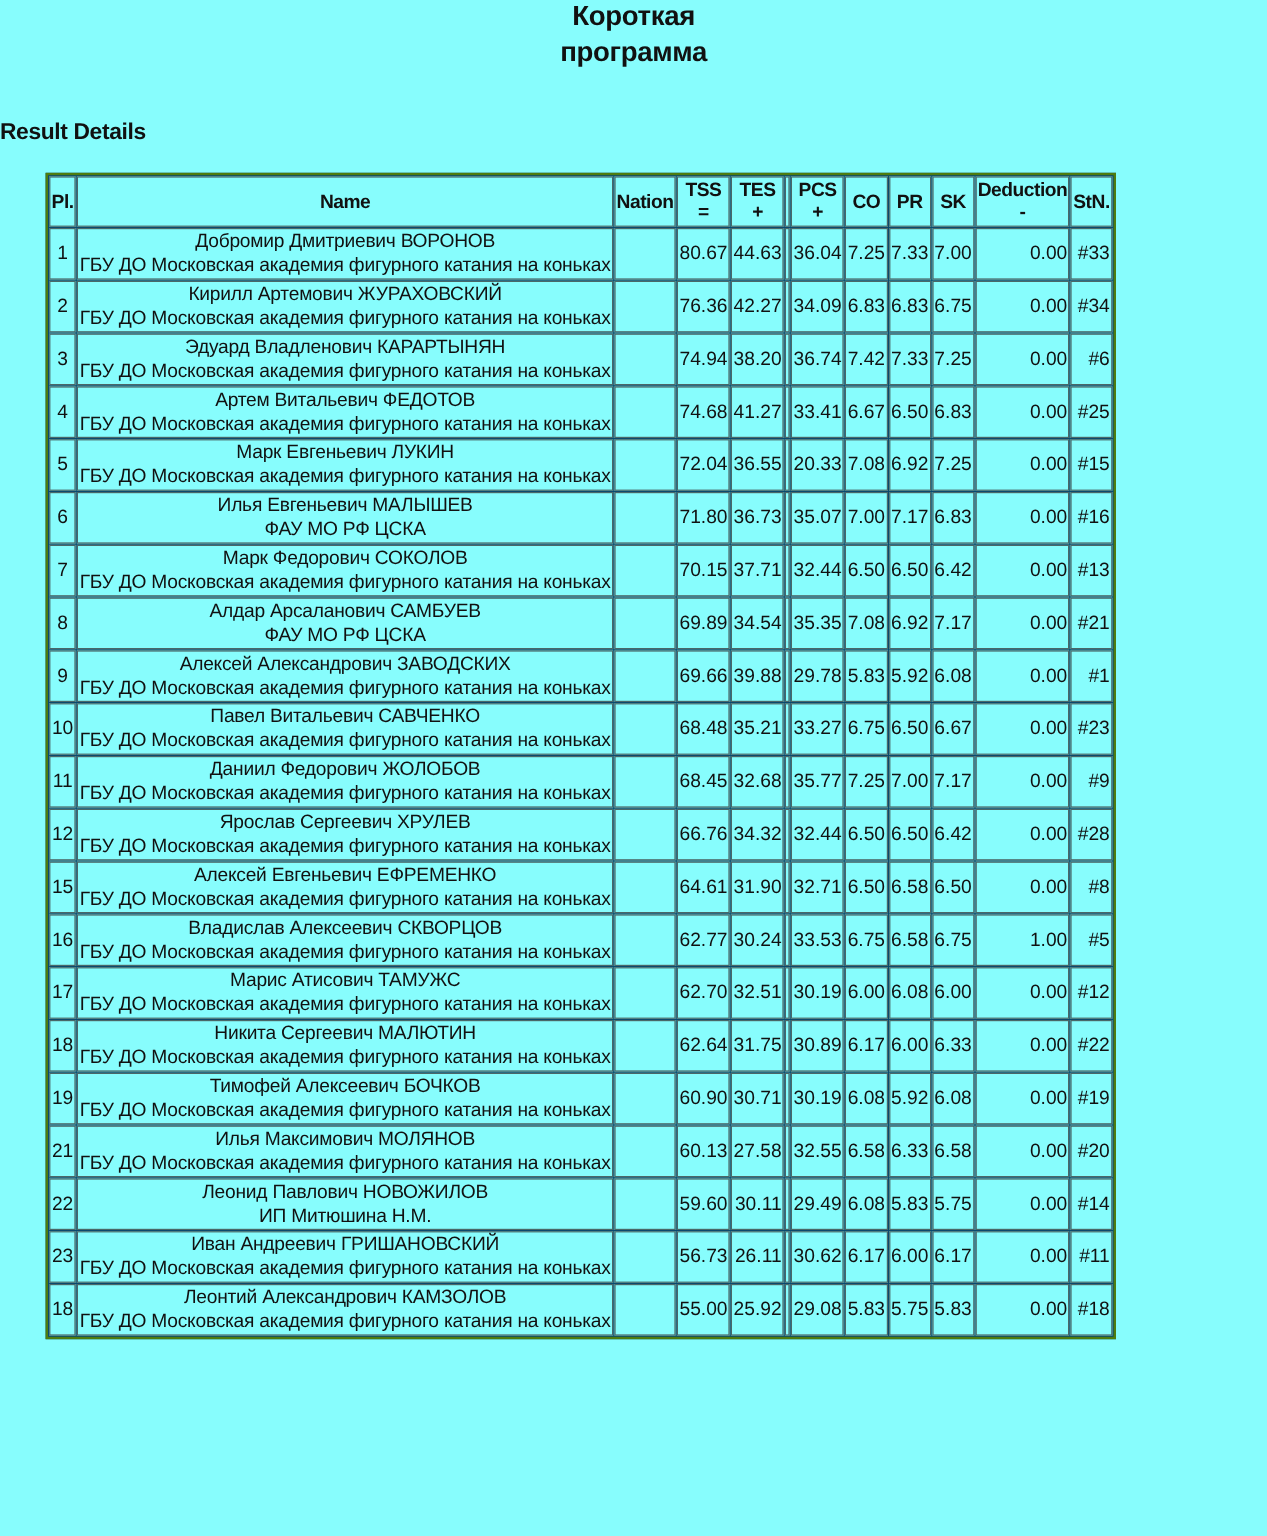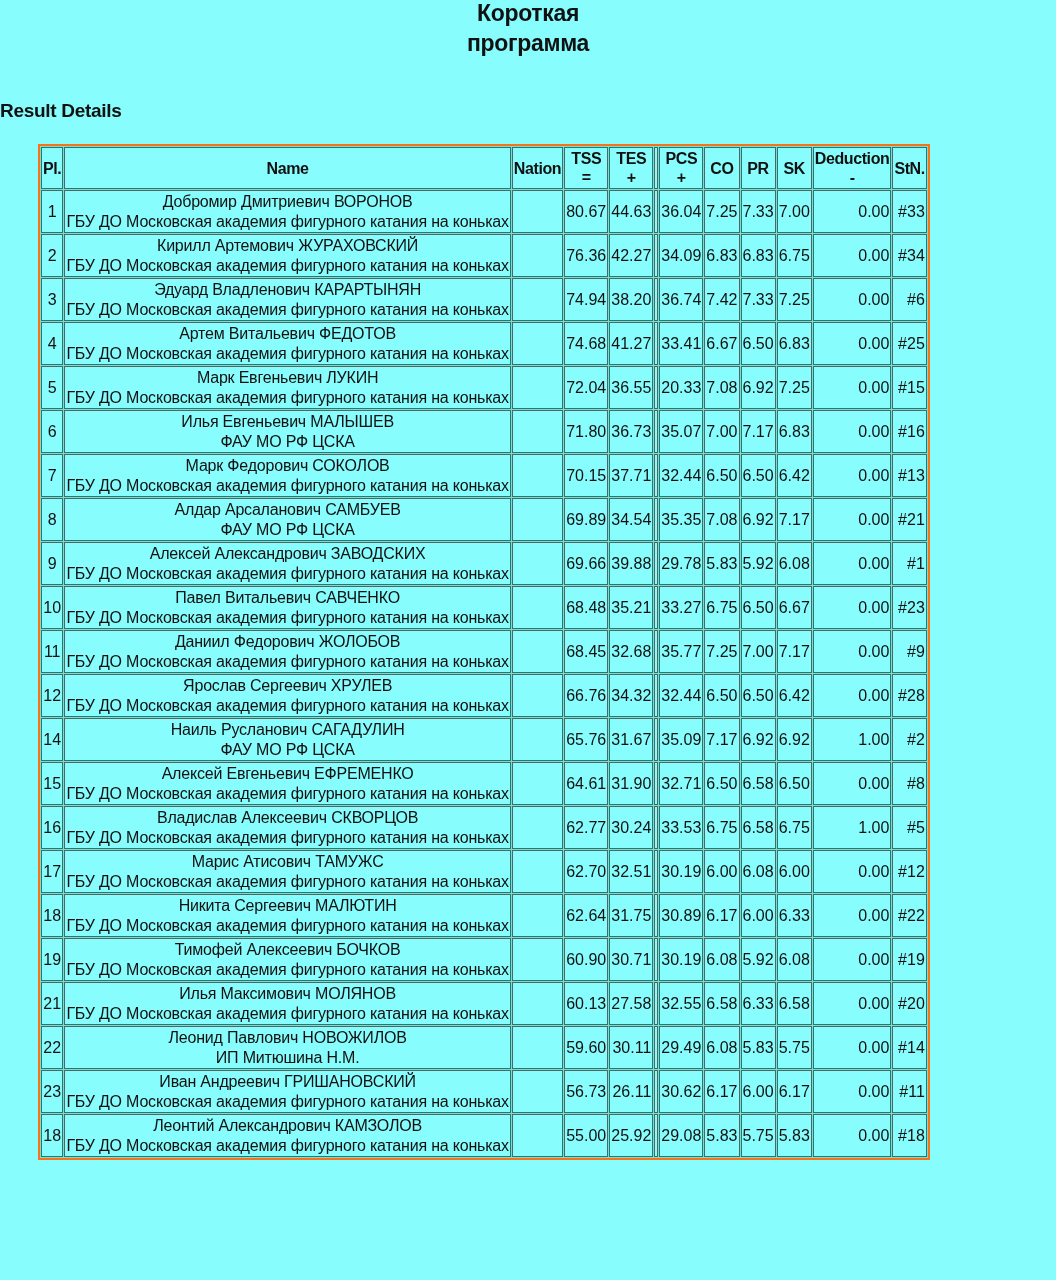--- a/index.html
+++ b/index.html
@@ -14,22 +14,22 @@
     line-height: 30px; margin-top: -2px; letter-spacing: -0.3px;
   }
   .subtitle {
     text-align: left; font-weight: bold; font-size: 19px;
     margin-top: 42px; letter-spacing: -0.3px;
   }
   table.results {
     position: absolute; left: 38px; top: 144px;
     width: 778px;
     border-collapse: separate; border-spacing: 1px;
-    border: 2px solid #f97316;
-    background: #5eead4;
+    border: 2px solid #4d7c0f;
+    background: #0c4a6e;
     font-size: 16px;
   }
   table.results th, table.results td {
     border: 1px solid #4a6868;
     padding: 0 1px;
     background: #87fdfd;
   }
   table.results th {
     font-weight: bold; font-size: 16px; height: 40px; line-height: 19px;
     letter-spacing: -0.4px;
@@ -266,37 +266,20 @@
         <td class="num">34.32</td>
         <td class="gap"></td>
         <td class="num">32.44</td>
         <td class="num">6.50</td>
         <td class="num">6.50</td>
         <td class="num">6.42</td>
         <td class="num">0.00</td>
         <td class="stn">#28</td>
       </tr>
       <tr>
-        <td class="pl">14</td>
-        <td class="name">
-          <div>Наиль Русланович САГАДУЛИН</div>
-          <div>ФАУ МО РФ ЦСКА</div>
-        </td>
-        <td></td>
-        <td class="num">65.76</td>
-        <td class="num">31.67</td>
-        <td class="gap"></td>
-        <td class="num">35.09</td>
-        <td class="num">7.17</td>
-        <td class="num">6.92</td>
-        <td class="num">6.92</td>
-        <td class="num">1.00</td>
-        <td class="stn">#2</td>
-      </tr>
-      <tr>
         <td class="pl">15</td>
         <td class="name">
           <div>Алексей Евгеньевич ЕФРЕМЕНКО</div>
           <div>ГБУ ДО Московская академия фигурного катания на коньках</div>
         </td>
         <td></td>
         <td class="num">64.61</td>
         <td class="num">31.90</td>
         <td class="gap"></td>
         <td class="num">32.71</td>

